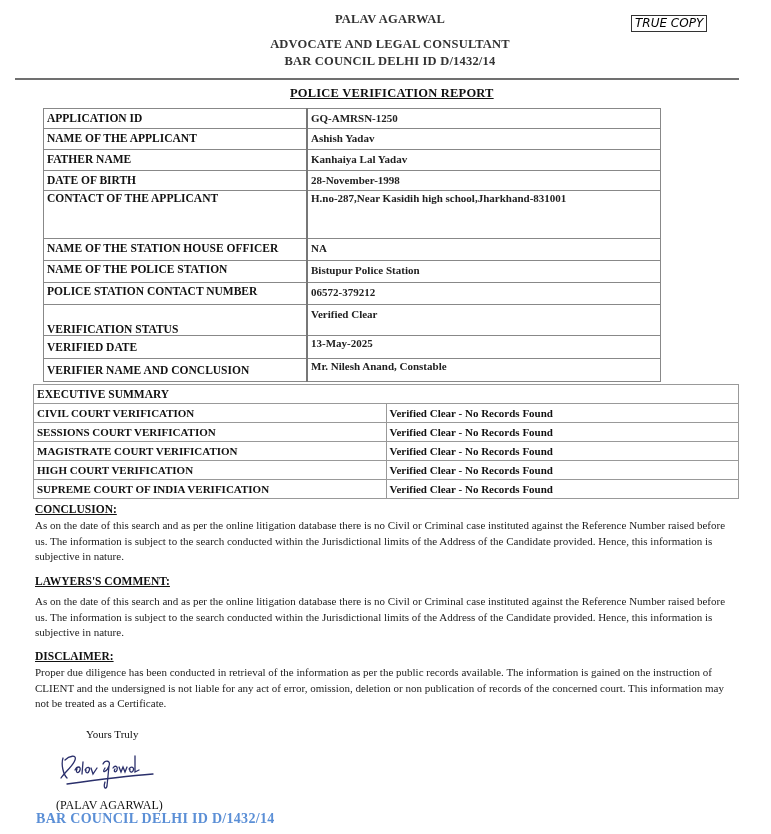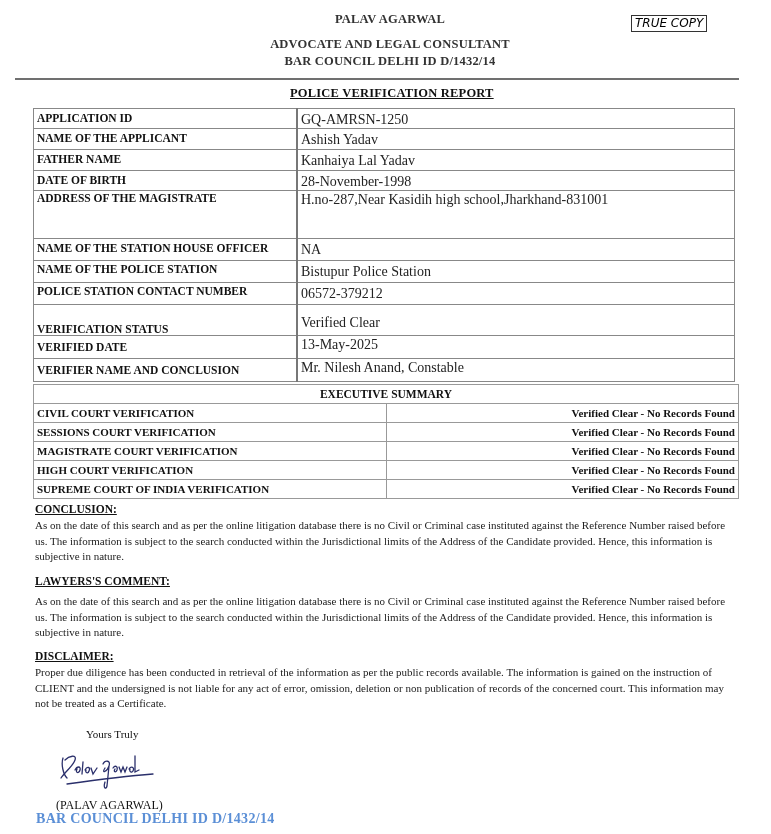--- a/index.html
+++ b/index.html
@@ -7,30 +7,30 @@
          font-family:"Liberation Serif","DejaVu Serif",serif; color:#111; }
   .abs { position:absolute; }
 
   .lh-name { left:230px; width:320px; text-align:center; font-weight:bold; font-size:12.5px; color:#333; letter-spacing:0.2px; }
   .true-copy { left:631px; top:15px; width:76px; height:17px; border:1.5px solid #333; box-sizing:border-box;
                font-family:"DejaVu Sans","Liberation Sans",sans-serif; font-style:italic; font-size:12px; padding-left:3px; line-height:15px; color:#000; }
   .rule { left:15px; top:78px; width:724px; height:2px; background:#707070; }
   .report-title { left:250px; top:86px; font-weight:bold; font-size:12.5px; text-decoration:underline; color:#111; letter-spacing:0.2px;margin-left:40px; }
 
   table { border-collapse:collapse; position:absolute; table-layout:fixed; }
-  .t1 { left:33px; top:108px; width:702px; border:1.5px solid #222; }
+  .t1 { left:43px; top:108px; width:618px; border:1.5px solid #222; }
   .t1 td { border:1px solid #888; padding:0 3px; vertical-align:top; font-size:11.5px; }
   .t1 td.k { width:256px; font-weight:bold; font-size:11.5px; border-right:2px solid #777; }
-  .t1 td.v { font-weight:normal; font-size:14px; color:#222;margin-top:12px; }
+  .t1 td.v { font-weight:bold; font-size:11px; color:#222;margin-top:12px; }
 
   .t2 { left:33px; top:384px; width:706px; border:1.5px solid #333; }
   .t2 td { border:1px solid #999; padding:0 3px; font-size:11px; font-weight:bold; height:18px; }
-  .t2 td.hd { text-align:center; font-size:11.5px; }
+  .t2 td.hd { font-size:11.5px; }
   .t2 td.k { width:255px; }
-  .t2 td.v { text-align:right; }
+  .t2 td.v { text-align:left; }
 
   .sec-h { left:35px; font-weight:bold; font-size:11.5px; text-decoration:underline; }
   .para { left:35px; width:705px; font-size:11px; line-height:15.5px; color:#222; }
 
   .yours { left:86px; top:728px; font-size:11px; }
   .sig { left:55px; top:748px; }
   .sig-name { left:56px; top:798px; font-size:12px; }
   .sig-bar { left:36px; top:811px; font-weight:bold; font-size:14px; color:#5b8fd6; letter-spacing:0.3px; }
 </style>
 </head>
@@ -55,38 +55,38 @@
       </tr>
   <tr style="height:21px">
         <td class="k" style="padding-top:3px">FATHER NAME</td>
         <td class="v" style="padding-top:3px">Kanhaiya Lal Yadav</td>
       </tr>
   <tr style="height:20px">
         <td class="k" style="padding-top:3px">DATE OF BIRTH</td>
         <td class="v" style="padding-top:3px">28-November-1998</td>
       </tr>
   <tr style="height:48px">
-        <td class="k" style="padding-top:1px">ADDRESS OF THE MAGISTRATE</td>
+        <td class="k" style="padding-top:1px">CONTACT OF THE APPLICANT</td>
         <td class="v" style="padding-top:1px">H.no-287,Near Kasidih high school,Jharkhand-831001</td>
       </tr>
   <tr style="height:22px">
         <td class="k" style="padding-top:3px">NAME OF THE STATION HOUSE OFFICER</td>
         <td class="v" style="padding-top:3px">NA</td>
       </tr>
   <tr style="height:22px">
         <td class="k" style="padding-top:2px">NAME OF THE POLICE STATION</td>
         <td class="v" style="padding-top:3px">Bistupur Police Station</td>
       </tr>
   <tr style="height:22px">
         <td class="k" style="padding-top:2px">POLICE STATION CONTACT NUMBER</td>
         <td class="v" style="padding-top:3px">06572-379212</td>
       </tr>
   <tr style="height:23px">
         <td class="k" style="padding-top:18px">VERIFICATION STATUS</td>
-        <td class="v" style="padding-top:10px">Verified Clear</td>
+        <td class="v" style="padding-top:3px">Verified Clear</td>
       </tr>
   <tr style="height:23px">
         <td class="k" style="padding-top:5px">VERIFIED DATE</td>
         <td class="v" style="padding-top:1px">13-May-2025</td>
       </tr>
   <tr style="height:23px">
         <td class="k" style="padding-top:5px">VERIFIER NAME AND CONCLUSION</td>
         <td class="v" style="padding-top:1px">Mr. Nilesh Anand, Constable</td>
       </tr>
 </tbody>

